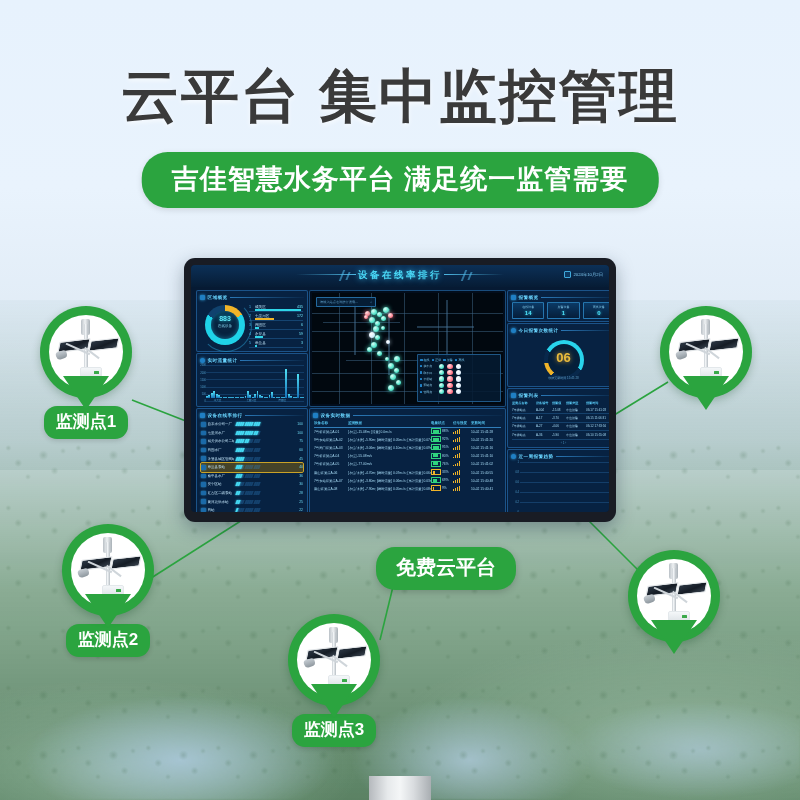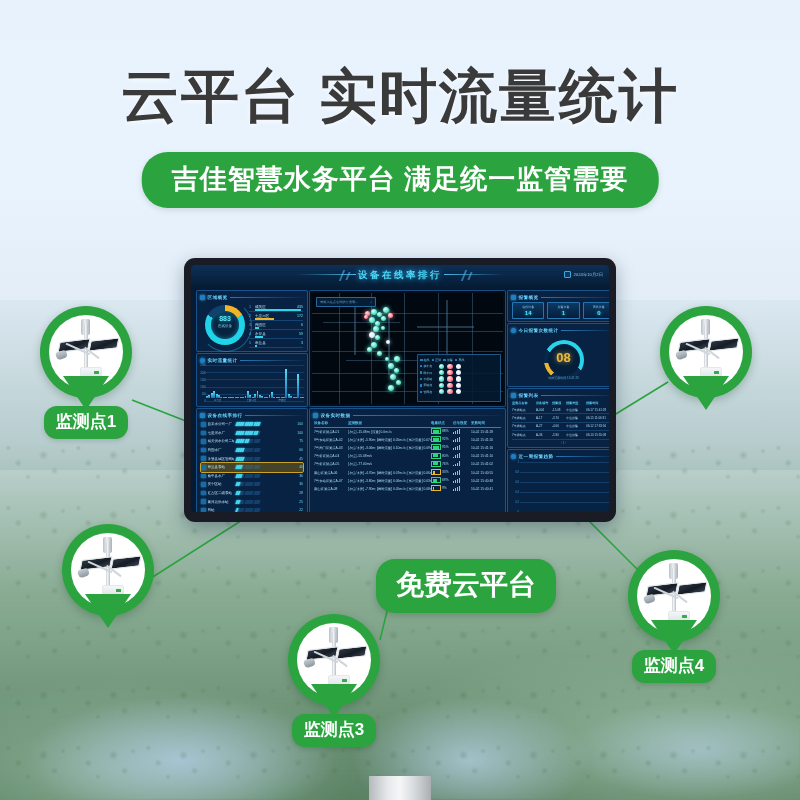--- a/index.html
+++ b/index.html
@@ -297,36 +297,35 @@
   .stn .arm{position:absolute;left:22%;top:44%;width:26px;height:1.6px;background:#cfd5da;transform:rotate(24deg);}
   .stn .arm2{position:absolute;left:46%;top:50%;width:18px;height:1.6px;background:#cfd5da;transform:rotate(37deg);}
   .stn .sens{position:absolute;left:10%;top:48%;width:11px;height:8px;background:linear-gradient(180deg,#c5ccd2,#8e979e);border-radius:3px 3px 4px 4px;transform:rotate(-18deg);}
   .stn .box{position:absolute;left:42%;top:70%;width:20px;height:17px;background:linear-gradient(180deg,#f4f7f9,#cdd4d9);border-radius:2px;border:.8px solid #e3e8eb;}
   .stn .box i{position:absolute;right:2px;top:3px;width:5px;height:3px;background:#3aa94a;border-radius:.5px;}
   .stn .box em{position:absolute;left:3px;bottom:-4px;width:14px;height:4px;background:linear-gradient(90deg,#2ba43f,#7dc878);opacity:.65;}
 
   
   .freepill{
     position:absolute;left:376px;top:547px;background:#2ba43f;border-radius:19px;
-    color:#fff;font-size:28px;font-weight:bold;padding:7px 20px 9px;white-space:nowrap;
+    color:#fff;font-size:20px;font-weight:bold;padding:7px 20px 9px;white-space:nowrap;
     box-shadow:0 2px 7px rgba(0,0,0,.18);
-    margin-top:12px;
   }
 </style>
 </head>
 <body>
 
 <div class="bg-wrap">
   <div class="bg-sky"></div>
   <div class="bg-land"></div>
   <div class="bg-river"></div>
   <div class="bg-texture"></div>
 </div>
 
-<div class="headline">云平台 实时流量统计</div>
+<div class="headline">云平台 集中监控管理</div>
 <div class="subpill">吉佳智慧水务平台 满足统一监管需要</div>
 
 <svg class="lines" width="800" height="800">
   <line x1="132" y1="400" x2="196" y2="425" stroke="#2ba43f" stroke-width="1.6"></line>
   <line x1="148" y1="580" x2="258" y2="510" stroke="#2ba43f" stroke-width="1.6"></line>
   <line x1="380" y1="640" x2="398" y2="566" stroke="#2ba43f" stroke-width="1.6"></line>
   <line x1="648" y1="580" x2="580" y2="512" stroke="#2ba43f" stroke-width="1.6"></line>
   <line x1="668" y1="382" x2="606" y2="420" stroke="#2ba43f" stroke-width="1.6"></line>
 </svg>
 
@@ -912,21 +911,21 @@
           </div>
       </div>
 
       <div class="panel p-r2">
         <div class="panel-hd">
           <span class="ic" style="border-radius:50%"></span>
           <span class="tx">今日报警次数统计</span>
           <span class="ln"></span>
         </div>
         <div class="gauge"></div>
-        <div class="gauge-inner">08</div>
+        <div class="gauge-inner">06</div>
         <div class="gauge-cap">数据更新时间 15:41:28</div>
       </div>
 
       <div class="panel p-r3">
         <div class="panel-hd">
           <span class="ic"></span>
           <span class="tx">报警列表</span>
           <span class="ln"></span>
         </div>
         <div class="atbl">
@@ -1032,20 +1031,21 @@
         <span class="arm"></span>
           <span class="arm2"></span>
         <span class="sens"></span>
         <span class="box">
             <i></i>
             <em></em>
           </span>
       </div>
     </div>
   </div>
+  <div class="pin-label">监测点2</div>
 </div>
 
 <div class="pin" style="left:288px;top:614px">
   <div class="pin-head">
     <div class="pin-face">
       <div class="stn">
         <span class="cyl"></span>
           <span class="pole"></span>
         <span class="pnl a"></span>
           <span class="pnl b"></span>
@@ -1073,21 +1073,20 @@
         <span class="arm"></span>
           <span class="arm2"></span>
         <span class="sens"></span>
         <span class="box">
             <i></i>
             <em></em>
           </span>
       </div>
     </div>
   </div>
-  <div class="pin-label">监测点4</div>
 </div>
 
 <div class="pin" style="left:660px;top:306px">
   <div class="pin-head">
     <div class="pin-face">
       <div class="stn">
         <span class="cyl"></span>
           <span class="pole"></span>
         <span class="pnl a"></span>
           <span class="pnl b"></span>

